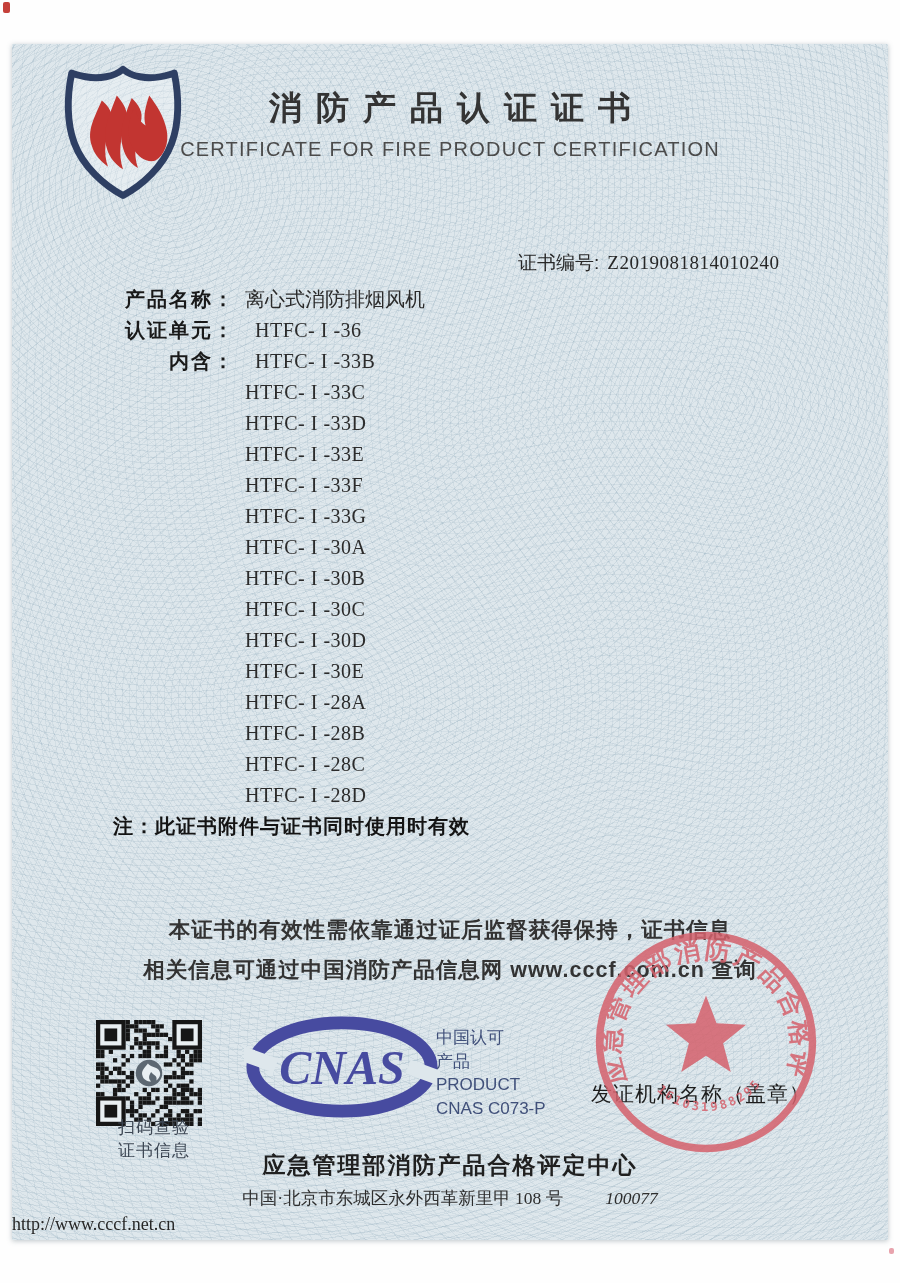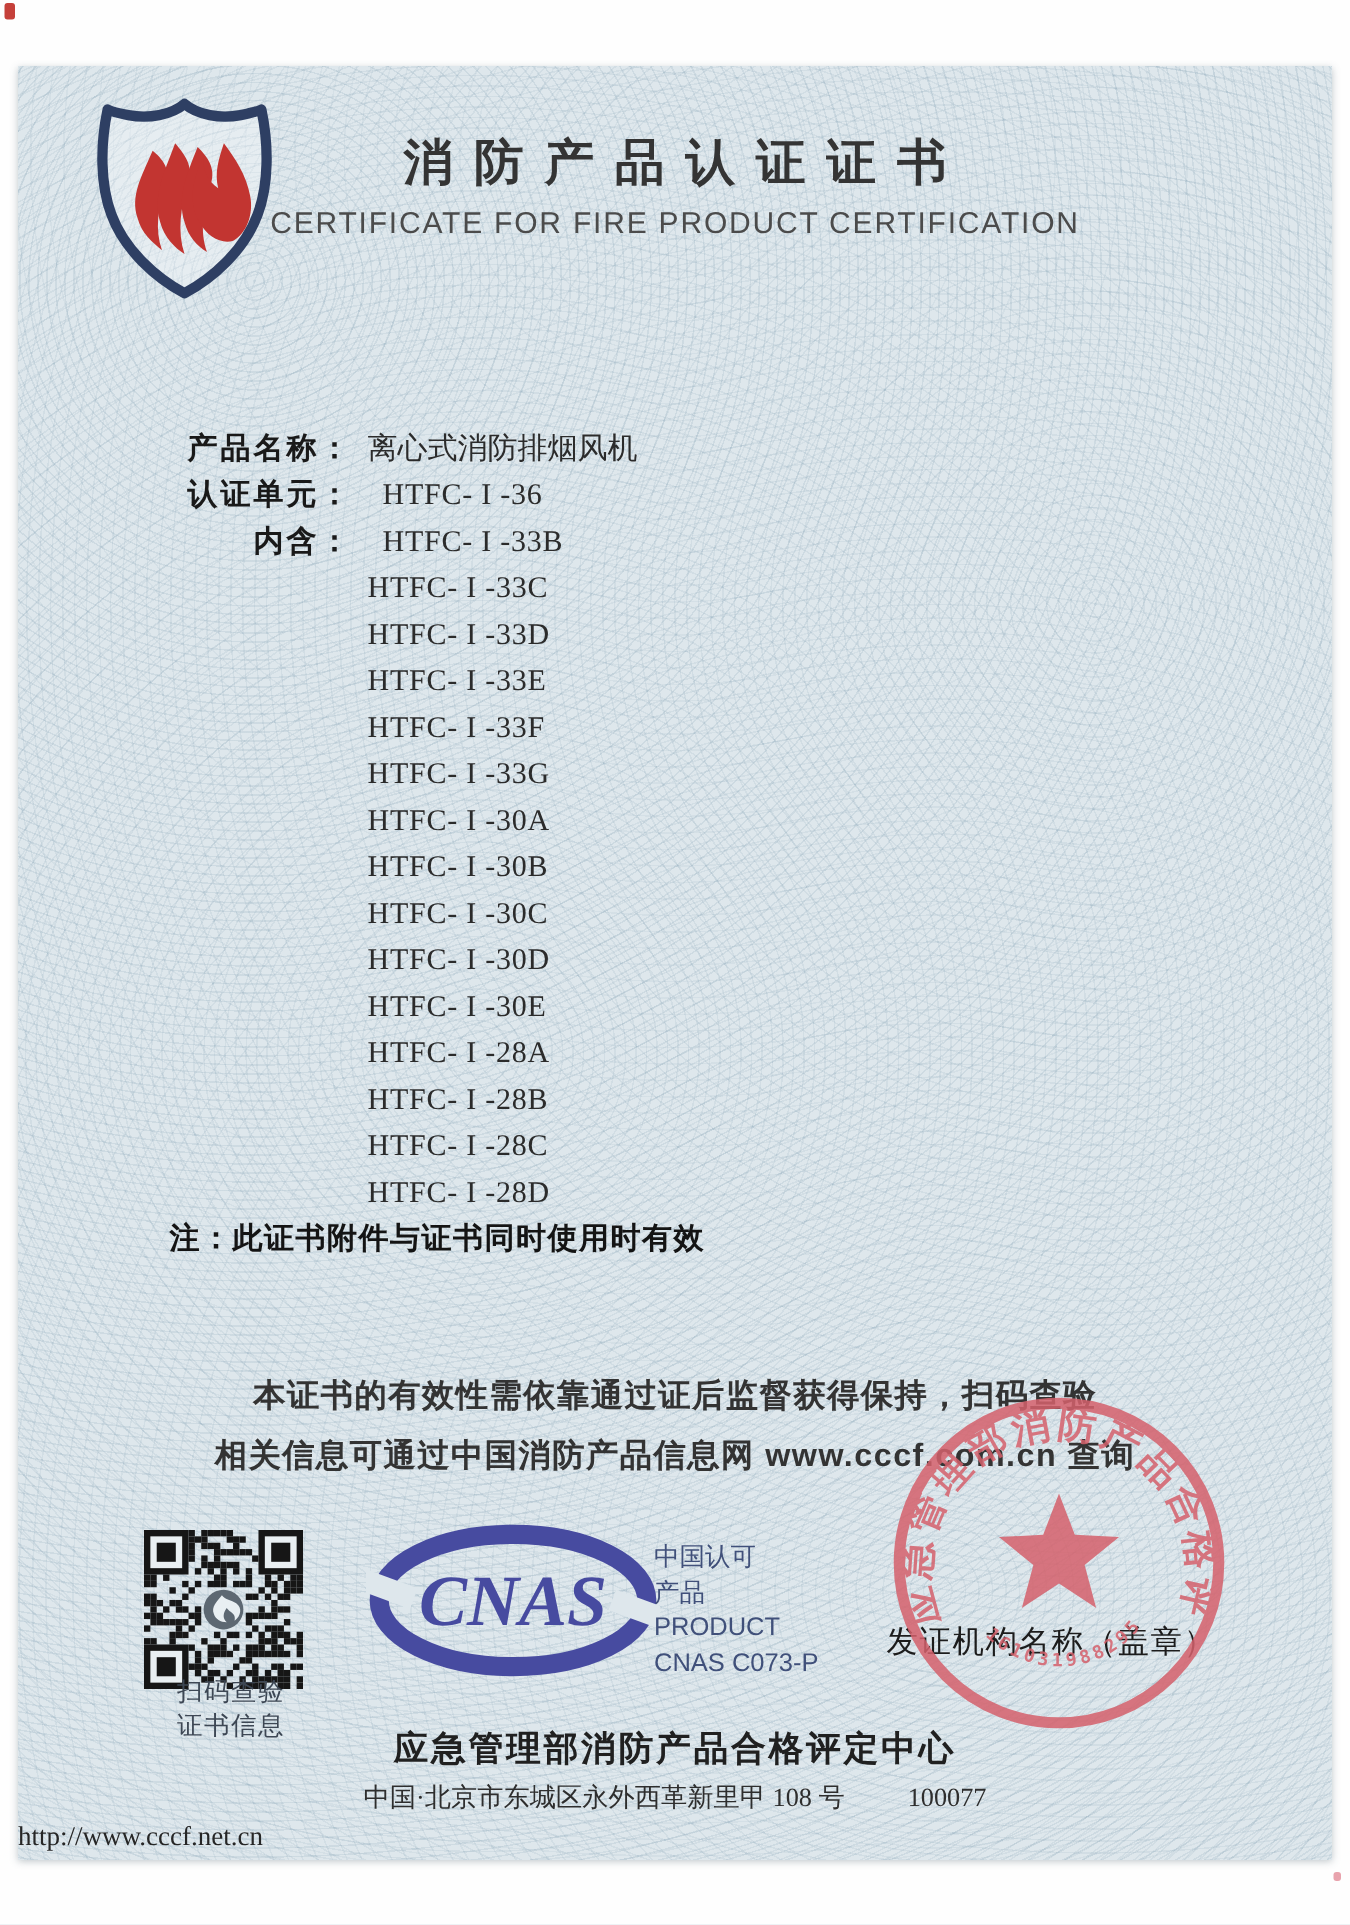--- a/index.html
+++ b/index.html
@@ -58,21 +58,21 @@
   .qr{position:absolute;left:84px;top:976px;}
   .qr-caption{position:absolute;left:106px;top:1072px;font-size:17px;line-height:23px;color:#3d4754;letter-spacing:1px;}
   .cnas-logo{position:absolute;left:232px;top:972px;}
   .accred{position:absolute;left:424px;top:982px;font-size:17px;line-height:23.5px;color:#40507a;}
   .issuer-label{position:absolute;left:579px;top:1036px;font-size:21px;color:#1c1c1c;letter-spacing:1px;z-index:1;}
   .stamp{position:absolute;left:578px;top:882px;z-index:2;opacity:.85;}
 
   
   .footer-org{position:absolute;left:0;top:1106px;width:100%;text-align:center;font-size:23px;font-weight:bold;color:#202020;letter-spacing:2px;}
   .footer-addr{position:absolute;left:0;top:1142px;width:100%;text-align:center;font-size:17.5px;color:#2e2e2e;font-family:"Liberation Serif","DejaVu Serif",serif;}
-  .footer-addr .post{margin-left:42px;}
+  .footer-addr .post{margin-left:42px;font-style:italic;}
   .footer-url{position:absolute;left:0;top:1170px;width:100%;text-align:left;font-size:18px;color:#262626;font-family:"Liberation Serif","DejaVu Serif",serif;}
 </style>
 </head>
 <body>
 
 <div class="scan">
 
   <div class="logo">
     <svg width="150" height="150" viewBox="0 0 120 120">
       <path d="M60,9 C53,15 41,17 30,15 C25,14 21,13 19,12
@@ -82,20 +82,23 @@
       <path d="M43,34 C37,48 31,58 35,70 C37,78 43,83 48,87 C44,76 46,64 50,52 C53,44 48,38 43,34 Z" fill="#c23531"></path>
       <path d="M55,30 C49,46 43,58 47,72 C49,80 55,86 60,89 C56,77 58,64 62,51 C65,42 60,36 55,30 Z" fill="#c23531"></path>
       <path d="M67,32 C61,47 56,59 60,72 C62,80 67,85 72,88 C68,77 70,64 74,52 C77,43 72,37 67,32 Z" fill="#c23531"></path>
       <path d="M81,30 C78,39 76,46 78,54 C72,50 70,44 70,38 C64,49 62,62 68,72 C72,80 80,84 86,82 C93,78 97,68 95,58 C93,47 87,38 81,30 Z" fill="#c23531"></path>
     </svg>
   </div>
 
   <div class="title-cn">消防产品认证证书</div>
   <div class="title-en">CERTIFICATE FOR FIRE PRODUCT CERTIFICATION</div>
 
+  <div class="cert-no">
+    <span>证书编号:</span><span class="num">Z2019081814010240</span>
+  </div>
 
   <div class="fields">
     <div class="frow">
       <span class="flabel">产品名称：</span><span class="fvalue">离心式消防排烟风机</span>
     </div>
     <div class="frow">
       <span class="flabel">认证单元：</span><span class="fvalue serif-val">HTFC- I -36</span>
     </div>
     <div class="frow">
       <span class="flabel">内含：</span><span class="fvalue serif-val">HTFC- I -33B</span>
@@ -113,21 +116,21 @@
         <div class="model-line">HTFC- I -30E</div>
         <div class="model-line">HTFC- I -28A</div>
         <div class="model-line">HTFC- I -28B</div>
         <div class="model-line">HTFC- I -28C</div>
         <div class="model-line">HTFC- I -28D</div>
       </div>
     <div class="note-line">注：此证书附件与证书同时使用时有效</div>
   </div>
 
   <div class="validity">
-    <div>本证书的有效性需依靠通过证后监督获得保持，扫码查验</div>
+    <div>本证书的有效性需依靠通过证后监督获得保持，证书信息</div>
     <div>相关信息可通过中国消防产品信息网 www.cccf.com.cn 查询</div>
   </div>
 
   <div class="qr">
     <svg id="qr-svg" width="106" height="106" viewBox="0 0 100 100">
         <rect x="0" y="0" width="28" height="28" fill="#161616"></rect>
         <rect x="4" y="4" width="20" height="20" fill="#e9eff2"></rect>
         <rect x="8" y="8" width="12" height="12" fill="#161616"></rect>
         <rect x="72" y="0" width="28" height="28" fill="#161616"></rect>
         <rect x="76" y="4" width="20" height="20" fill="#e9eff2"></rect>

